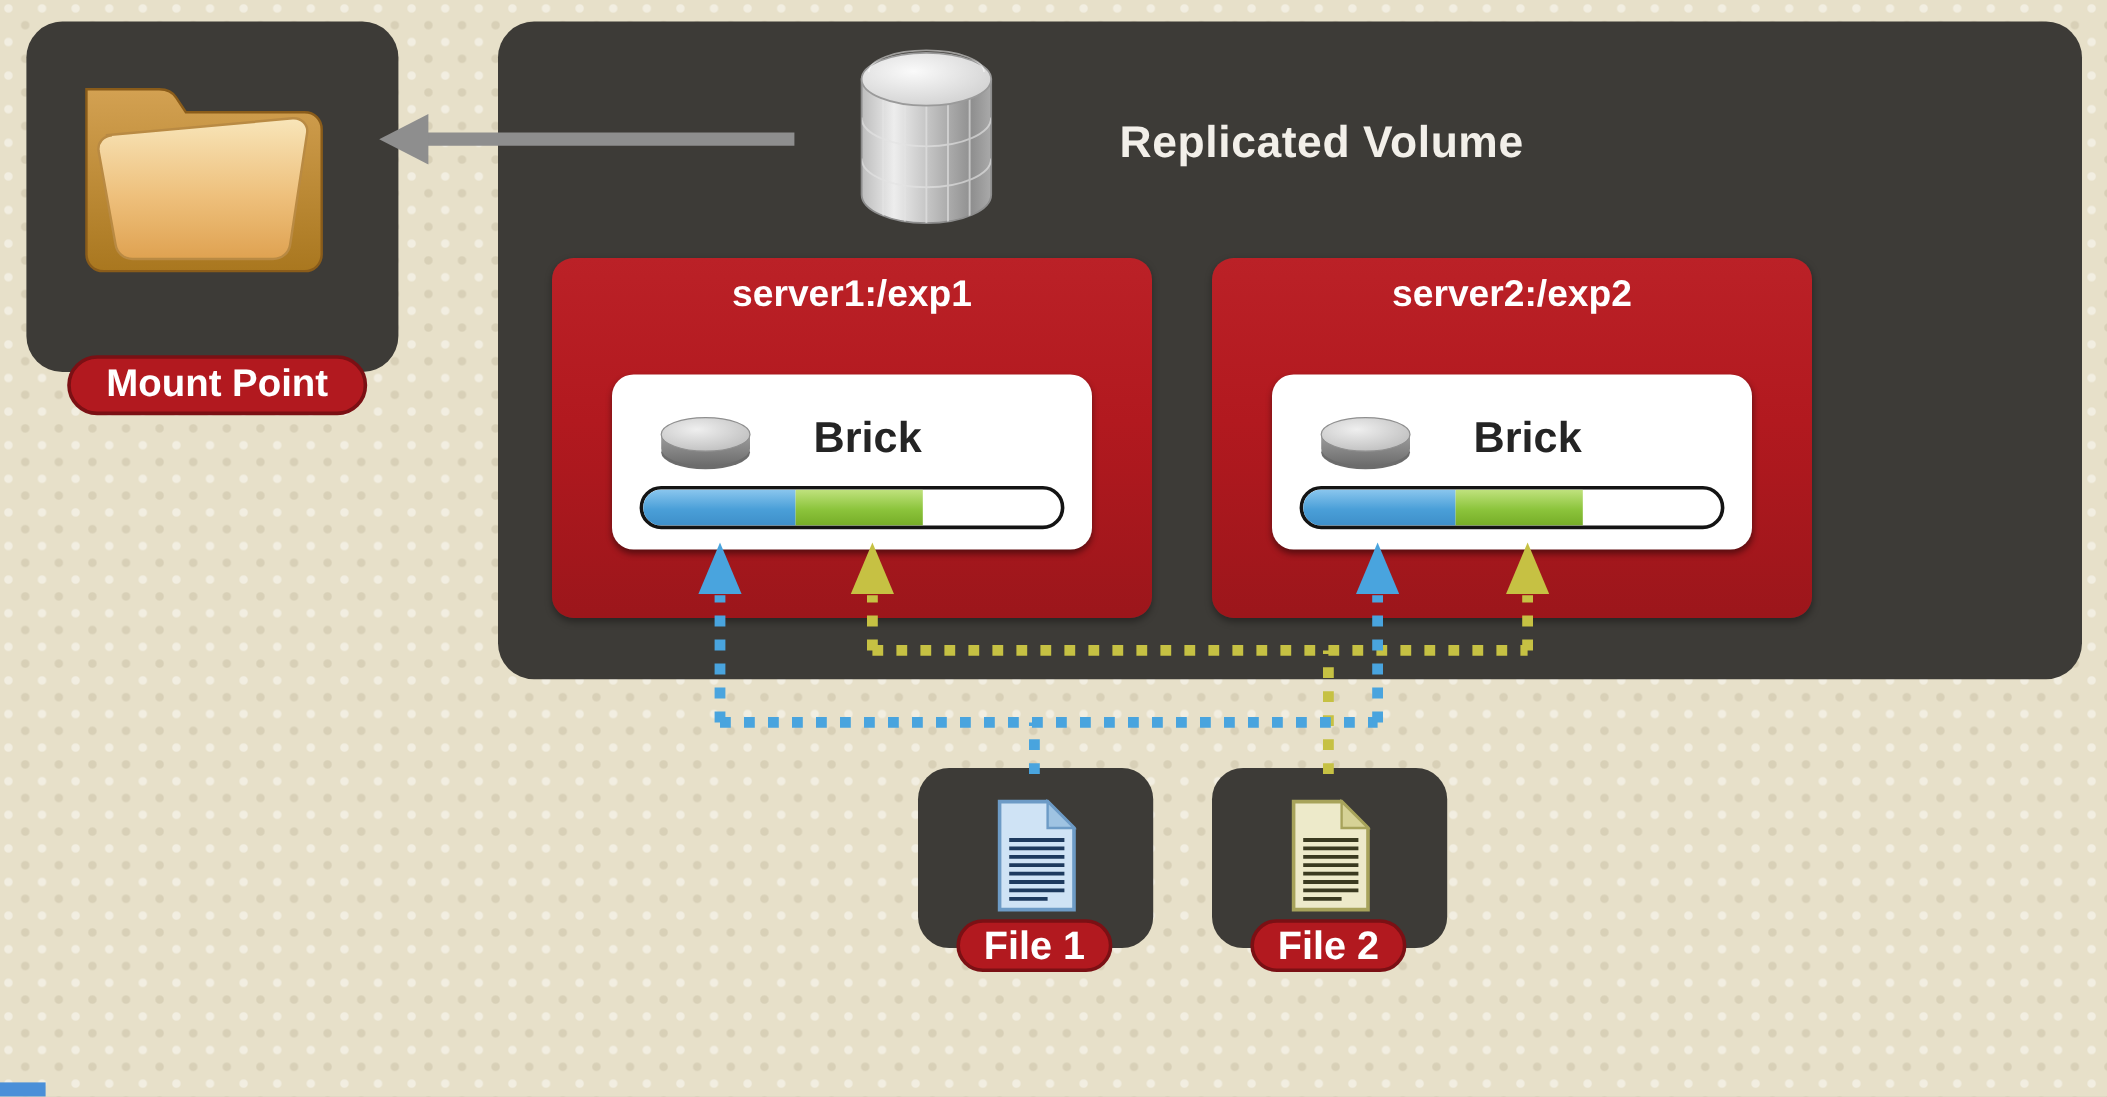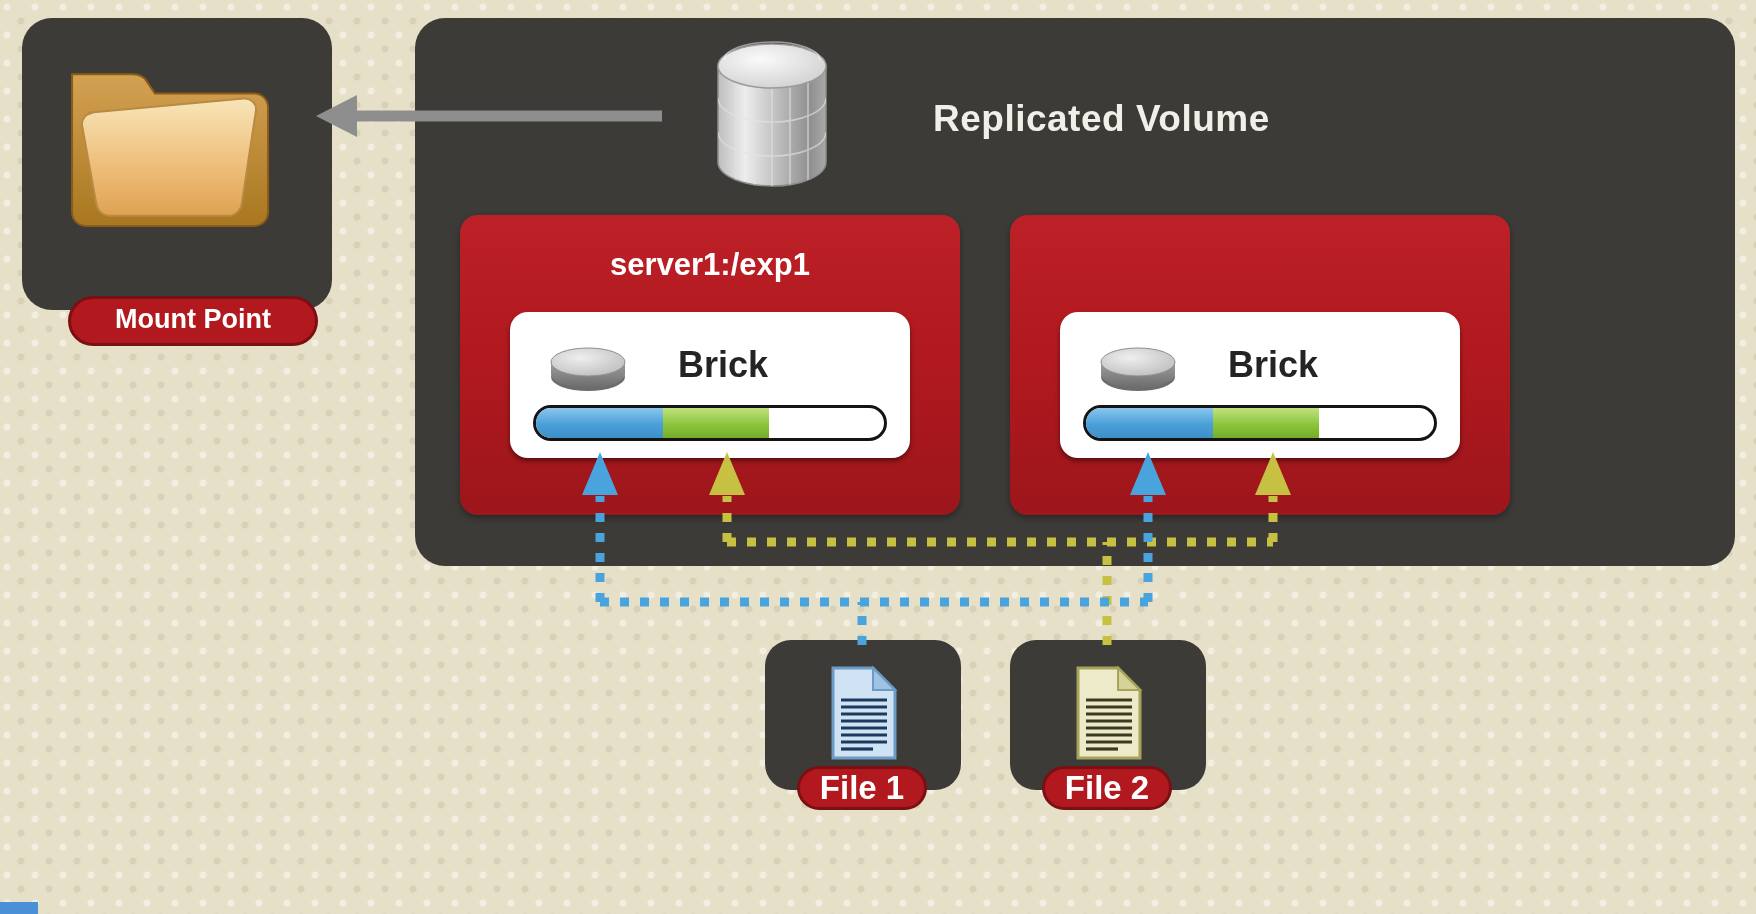--- a/index.html
+++ b/index.html
@@ -32,21 +32,21 @@
   }
   .server-panel{
     position:absolute;top:197px;width:500px;height:300px;
     background:linear-gradient(180deg,#bb2127 0%, var(--panel-red,#b2191f) 45%, #9c161b 100%);
     border-radius:18px;
     box-shadow:0 3px 6px rgba(0,0,0,0.35);
   }
   .panel-1{left:45px;}
   .panel-2{left:595px;}
   .server-title{
-    margin-top:32px;text-align:center;color:#ffffff;
+    margin-top:12px;text-align:center;color:#ffffff;
     font-size:31px;font-weight:bold;white-space:nowrap;
   }
   .brick-card{
     position:absolute;left:50px;top:97px;width:400px;height:146px;
     background:#ffffff;border-radius:18px;
     box-shadow:0 3px 5px rgba(0,0,0,0.45);
   }
   .disk-wrap{position:absolute;left:36px;top:16px;width:84px;height:66px;}
   .brick-label{
     position:absolute;left:168px;top:32px;
@@ -67,21 +67,21 @@
   .file-box-1{left:765px;}
   .file-box-2{left:1010px;}
   .doc-wrap{position:absolute;left:60px;top:24px;width:76px;height:98px;}
   .pill{
     position:absolute;box-sizing:border-box;
     background:var(--panel-red,#b2191f);
     border:3px solid var(--pill-border,#7b1014);
     border-radius:26px;color:#ffffff;font-weight:bold;
     text-align:center;white-space:nowrap;
   }
-  .mount-pill{left:68px;top:296px;width:250px;height:50px;font-size:27px;line-height:40px;}
+  .mount-pill{left:56px;top:296px;width:250px;height:50px;font-size:32px;line-height:40px;}
   .file-pill{width:130px;height:44px;font-size:33px;line-height:38px;top:766px;}
   .pill-f1{left:797px;}
   .pill-f2{left:1042px;text-align:center;}
   .overlay{position:absolute;left:0;top:0;pointer-events:none;}
   .blue-fragment{
     position:absolute;left:0;top:902px;width:38px;height:12px;
     background:#4a8fd8;
   }
   .defs-svg{position:absolute;width:0;height:0;}
 </style>
@@ -166,20 +166,21 @@
         </div>
         <div class="brick-label">Brick</div>
         <div class="bar">
           <div class="seg seg-blue"></div>
           <div class="seg seg-green"></div>
         </div>
       </div>
     </div>
 
     <div class="server-panel panel-2">
+      <div class="server-title">server2:/exp2</div>
       <div class="brick-card">
         <div class="disk-wrap">
           <svg viewBox="0 0 84 66" width="84" height="66">
             <ellipse cx="42" cy="49" rx="37" ry="14" fill="#5c5c5c" opacity="0.9"></ellipse>
             <path d="M5,34 L5,46 A37,14 0 0 0 79,46 L79,34 Z" fill="url(#db)"></path>
             <ellipse cx="42" cy="34" rx="37" ry="14" fill="url(#dt)" stroke="#8f8f8f" stroke-width="1"></ellipse>
           </svg>
         </div>
         <div class="brick-label">Brick</div>
         <div class="bar">

